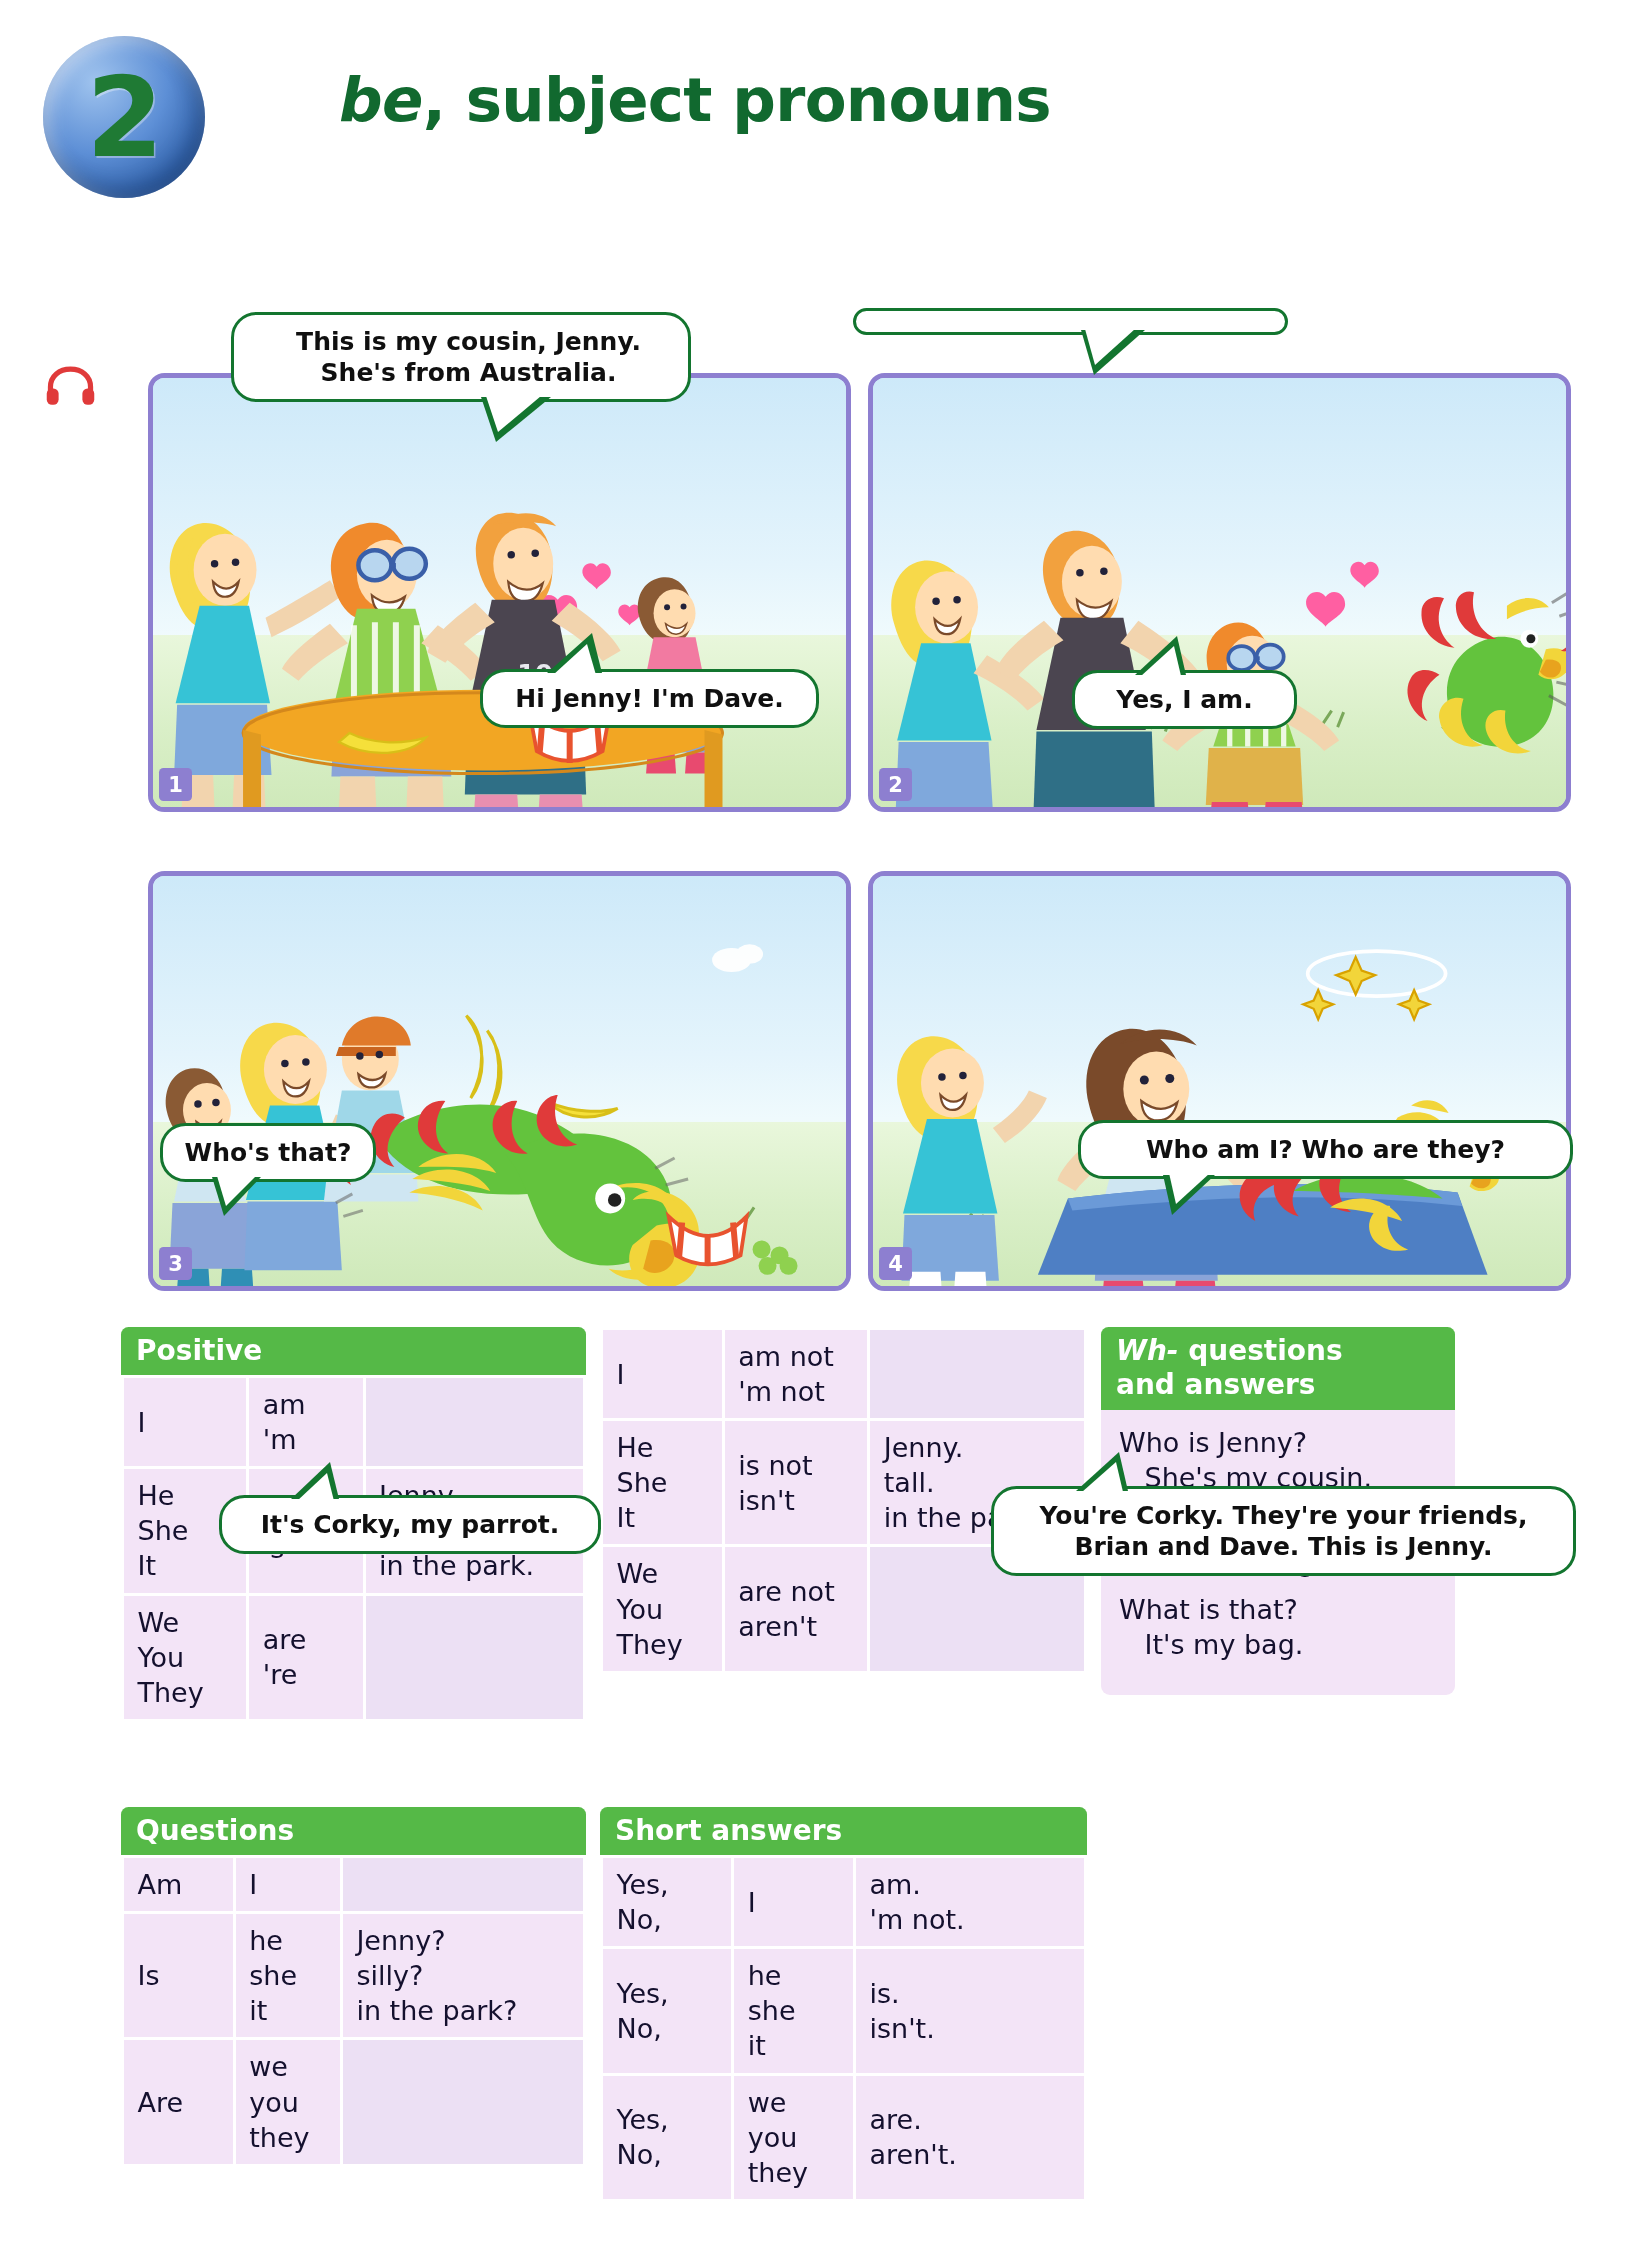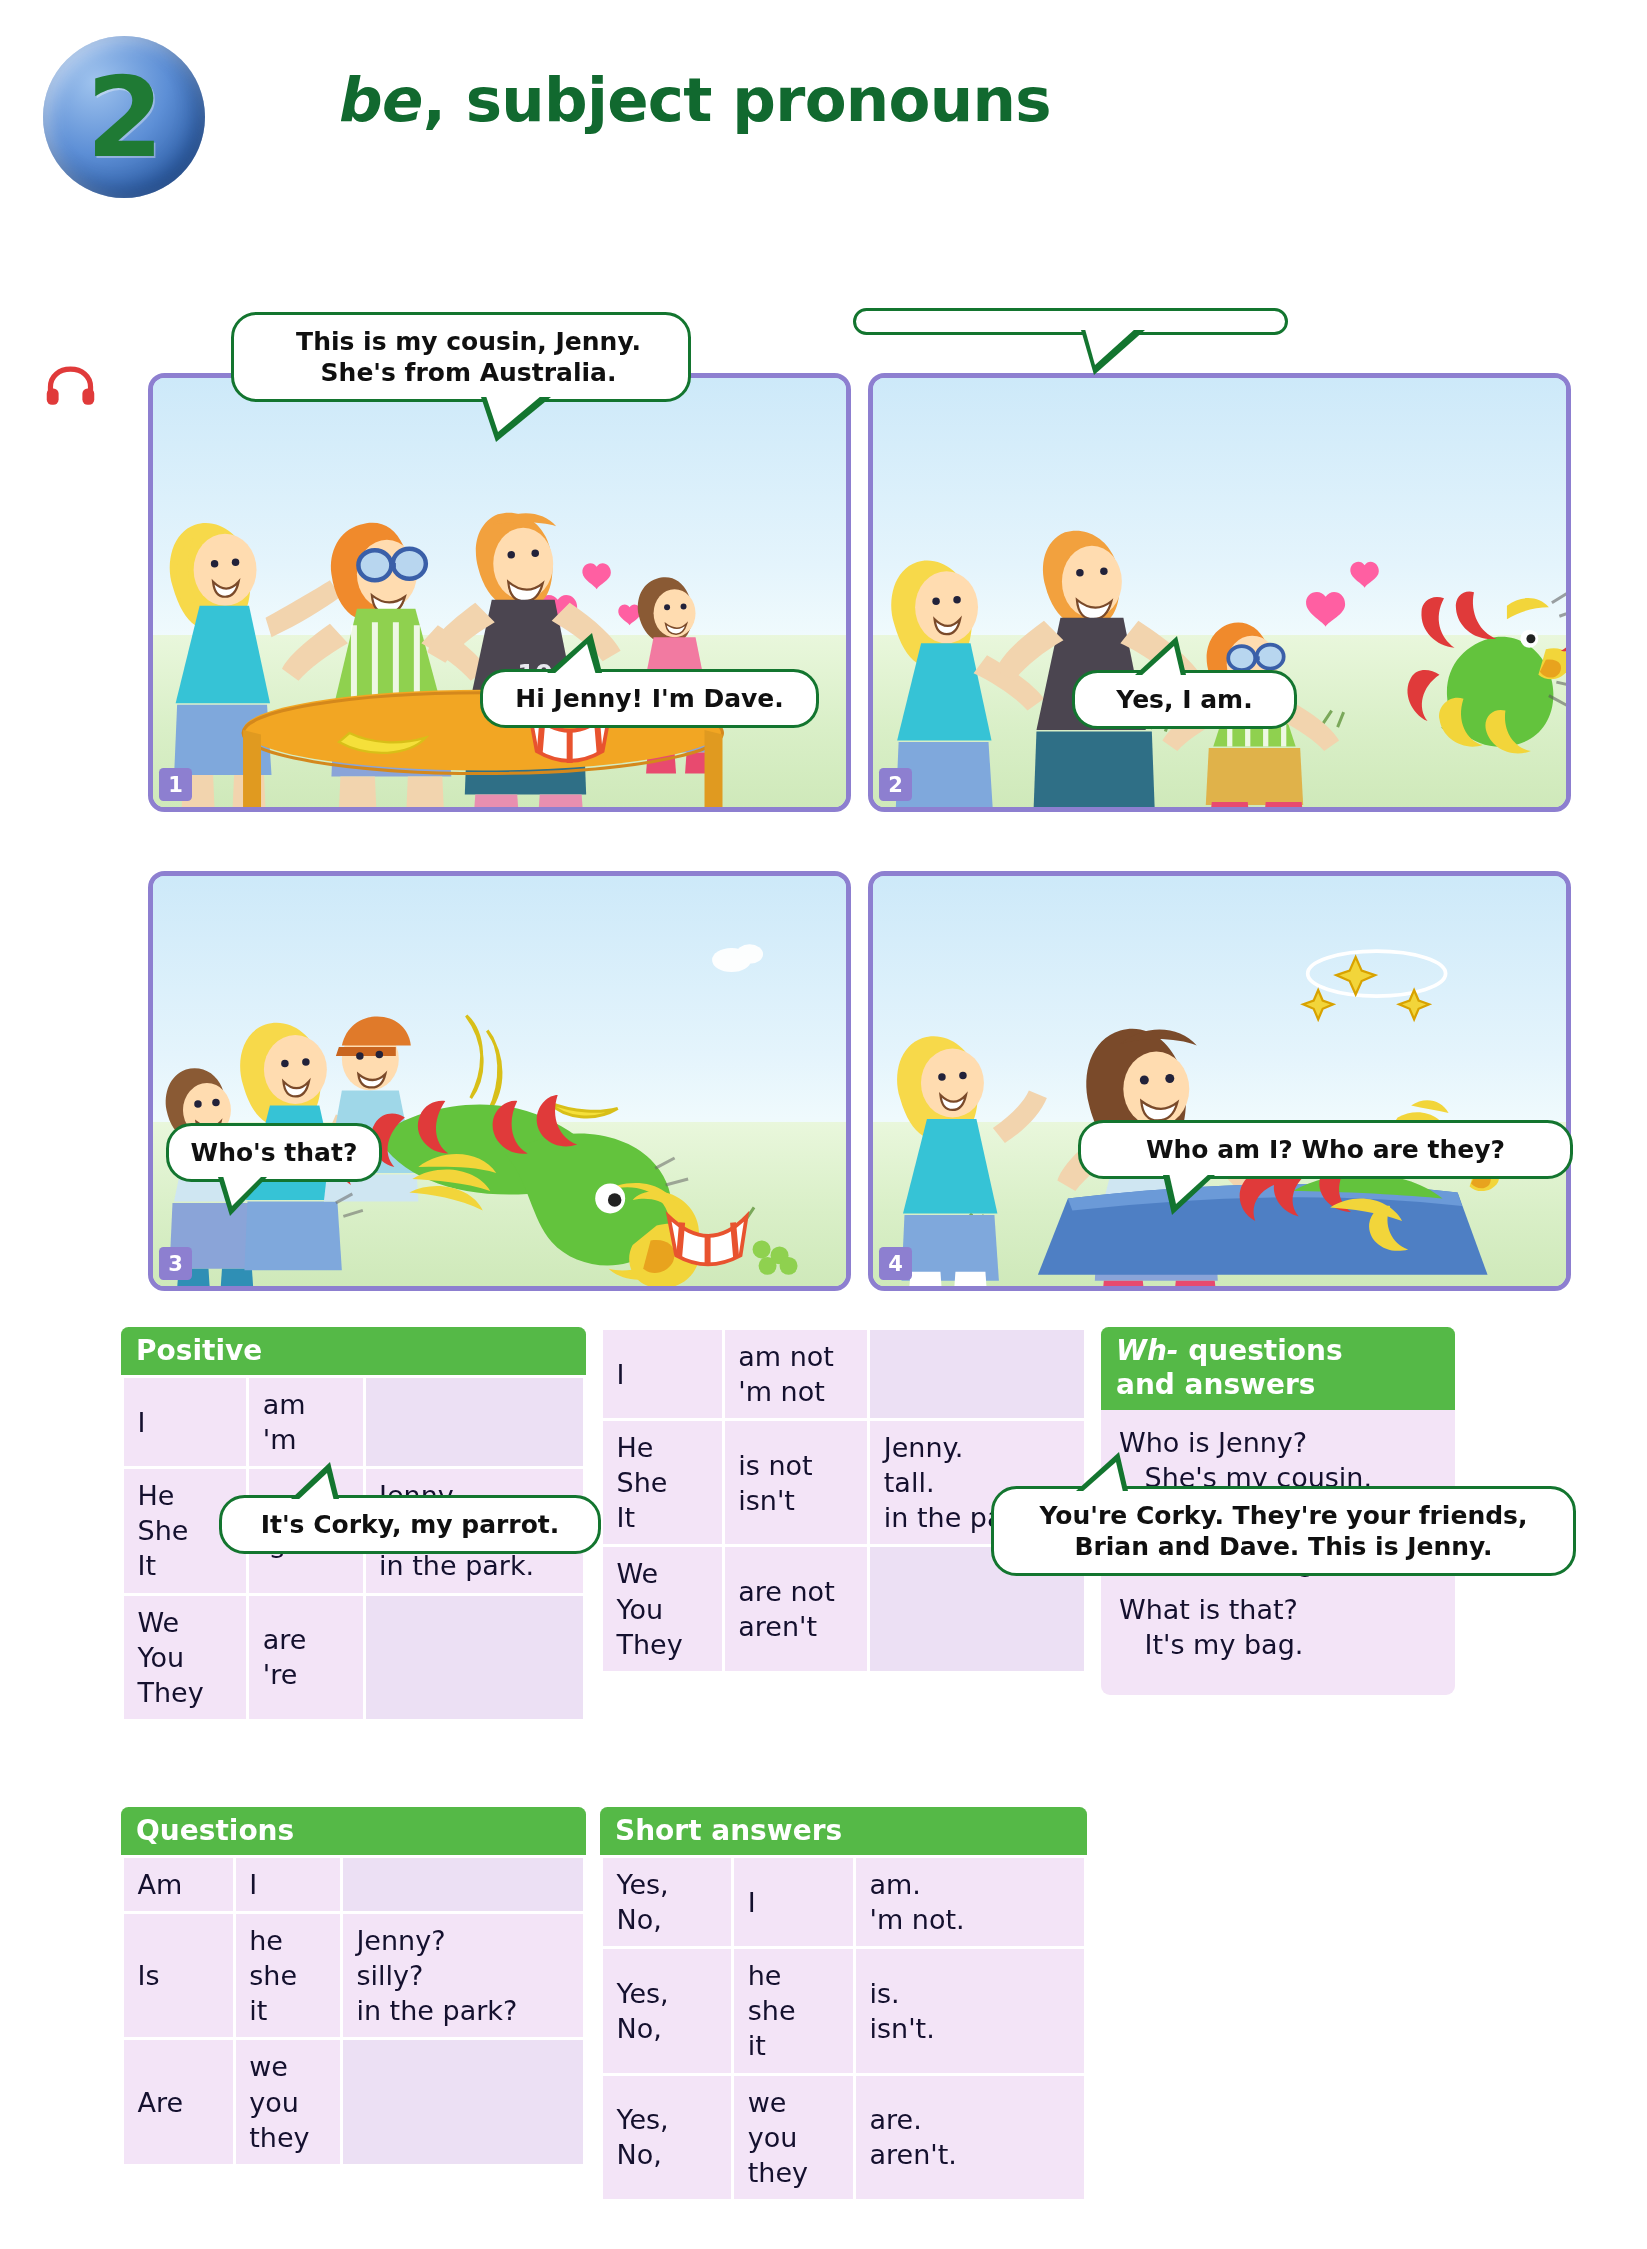--- a/index.html
+++ b/index.html
@@ -132,21 +132,21 @@
   #b2 .tail-in{ left: 70px; top: -28.5px; border-left: 34px solid transparent; border-right: 9px solid transparent; border-bottom: 31.5px solid #fff; }
 
   #b3 { left: 853px; top: 7.5px; width: 435px; }
   #b3 .tail   { left: 225px; bottom: -43px; border-left: 13.5px solid transparent; border-right: 51px solid transparent; border-top: 45px solid #13752f; }
   #b3 .tail-in{ left: 229px; bottom: -33px; border-left: 10.5px solid transparent; border-right: 40px solid transparent; border-top: 36px solid #fff; }
 
   #b4 { left: 1072px; top: 370px; width: 225px; }
   #b4 .tail   { left: 60px; top: -37px; border-left: 42px solid transparent; border-right: 9px solid transparent; border-bottom: 39px solid #13752f; }
   #b4 .tail-in{ left: 66px; top: -27px; border-left: 33px solid transparent; border-right: 7.5px solid transparent; border-bottom: 30px solid #fff; }
 
-  #b5 { left: 166px; top: 823px; width: 216px; }
+  #b5 { left: 160px; top: 823px; width: 216px; }
   #b5 .tail   { left: 49px; bottom: -37px; border-left: 12px solid transparent; border-right: 37px solid transparent; border-top: 39px solid #13752f; }
   #b5 .tail-in{ left: 54px; bottom: -27px; border-left: 9px solid transparent; border-right: 30px solid transparent; border-top: 30px solid #fff; }
 
   #b6 { left: 219px; top: 1195px; width: 382px; }
   #b6 .tail   { left: 69px; top: -36px; border-left: 39px solid transparent; border-right: 9px solid transparent; border-bottom: 37px solid #13752f; }
   #b6 .tail-in{ left: 75px; top: -25.5px; border-left: 30px solid transparent; border-right: 7.5px solid transparent; border-bottom: 28.5px solid #fff; }
 
   #b7 { left: 1078px; top: 820px; width: 495px; }
   #b7 .tail   { left: 82px; bottom: -39px; border-left: 9px solid transparent; border-right: 43px solid transparent; border-top: 40px solid #13752f; }
   #b7 .tail-in{ left: 88px; bottom: -28.5px; border-left: 7.5px solid transparent; border-right: 34px solid transparent; border-top: 31.5px solid #fff; }

